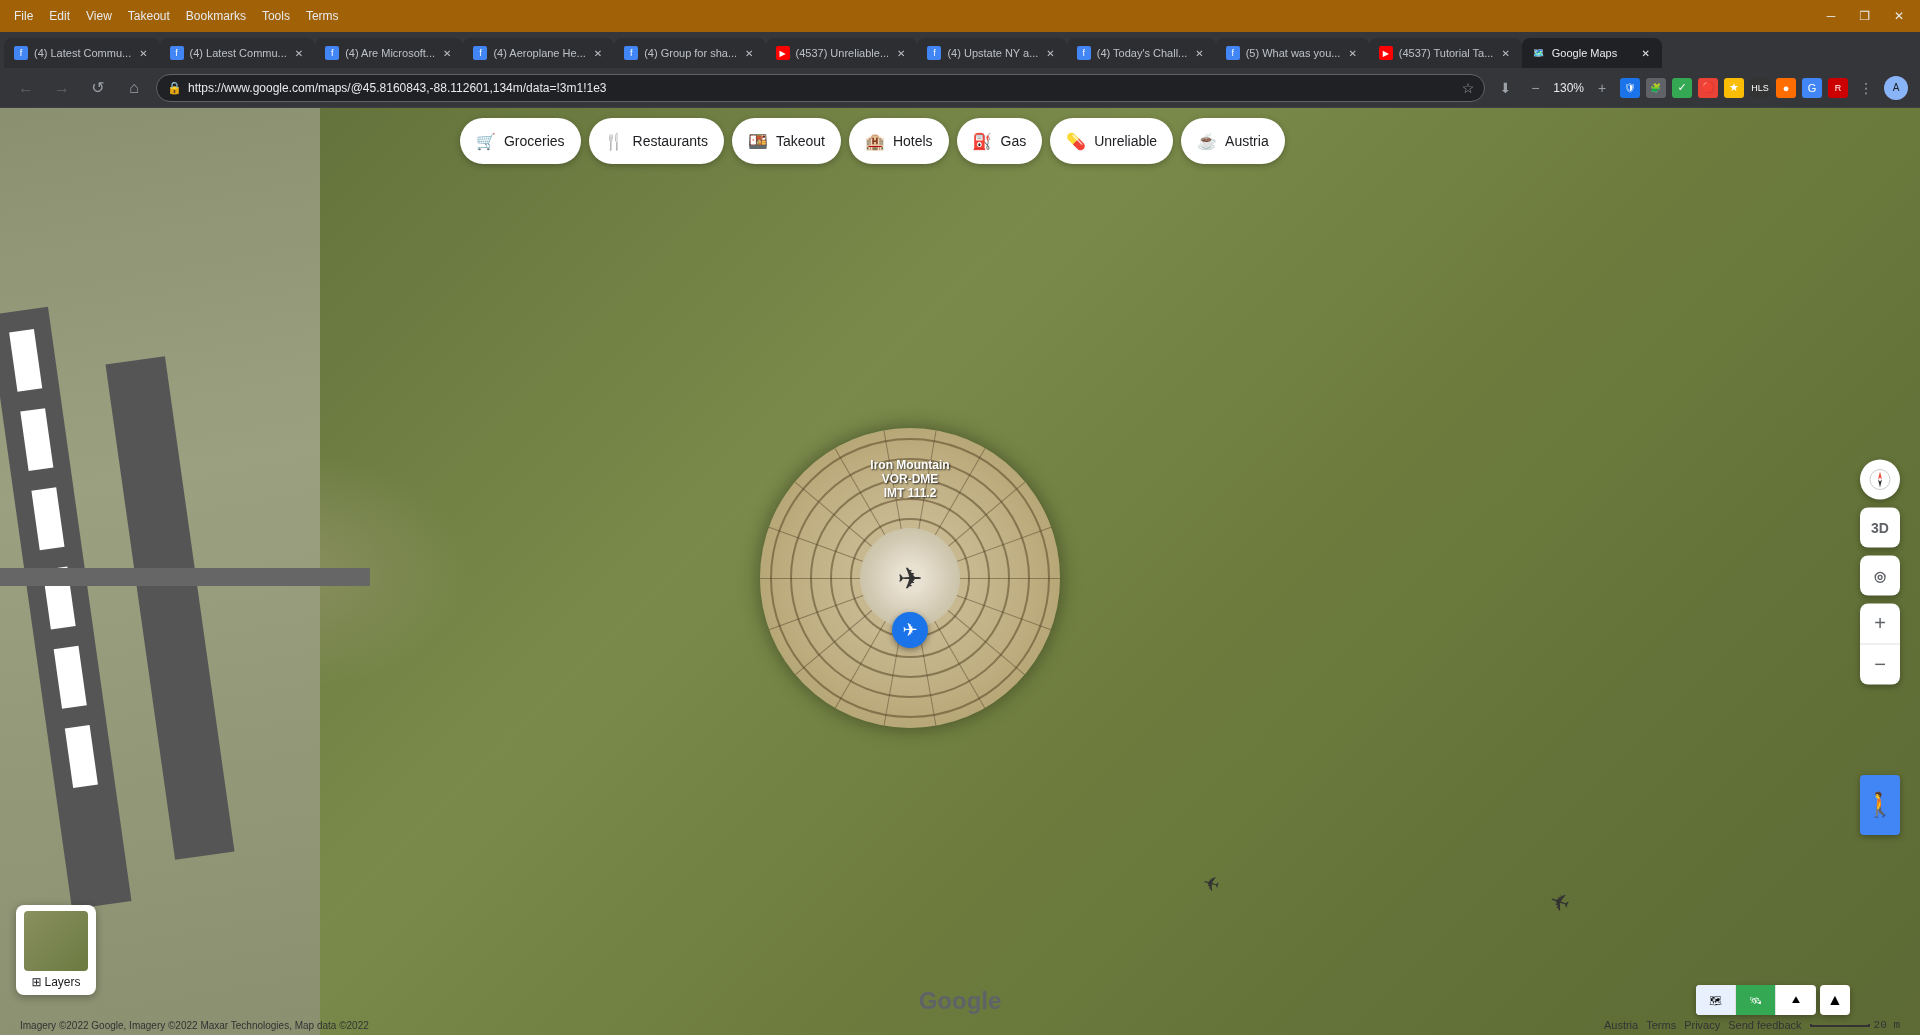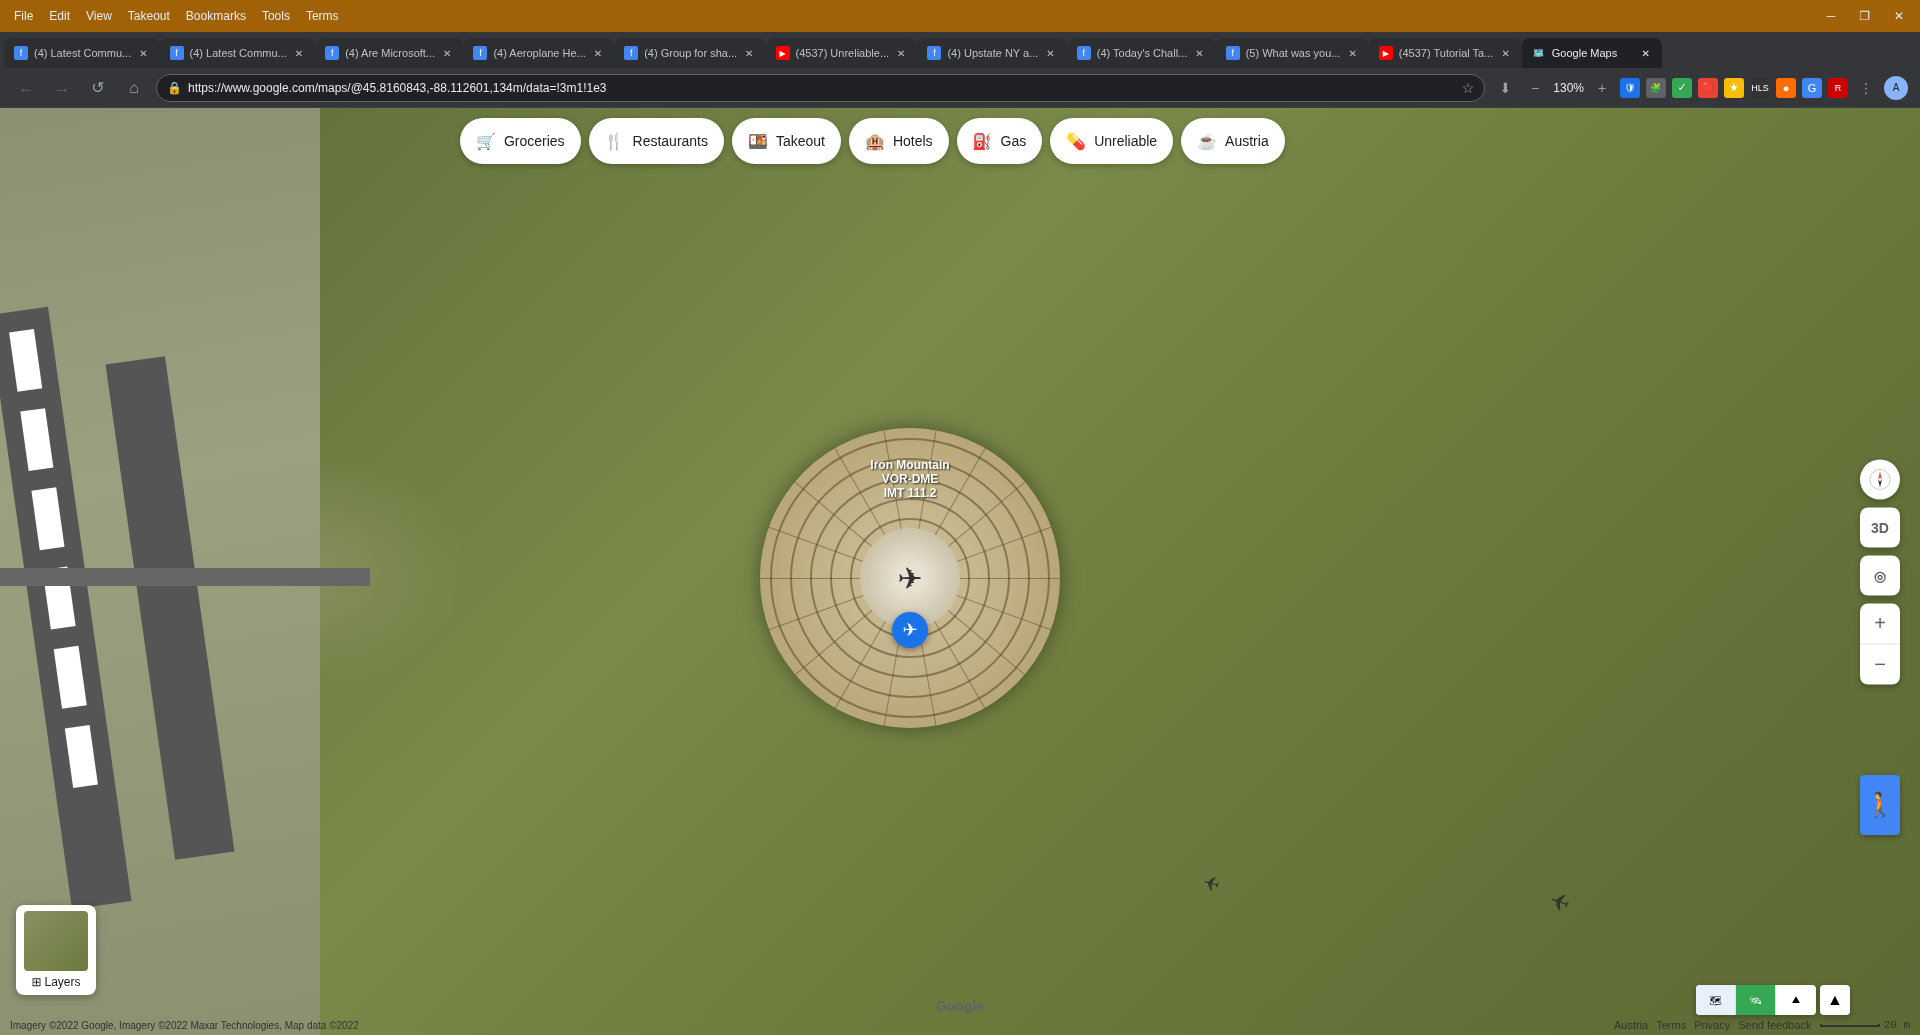--- a/index.html
+++ b/index.html
@@ -437,21 +437,21 @@
 
     
     .maps-footer {
       position: absolute;
       bottom: 0;
       left: 0;
       right: 0;
       display: flex;
       align-items: center;
       justify-content: space-between;
-      padding: 4px 10px;
+      padding: 4px 20px;
       z-index: 100;
     }
     .footer-left { font-size: 10px; color: #333; }
     .footer-link { font-size: 11px; color: #333; cursor: pointer; }
     .scale-bar {
       display: flex; align-items: center; gap: 4px;
     }
     .scale-line {
       width: 60px; height: 3px;
       border: 2px solid #333;
@@ -762,21 +762,21 @@
         <div class="map-type-btn" style="background:#e8f0fe;">🗺</div>
         <div class="map-type-btn" style="background:#34a853; color:white;">🛰</div>
         <div class="map-type-btn">⛰</div>
       </div>
       <div class="map-expand-btn">
         <span>▲</span>
       </div>
     </div>
 
     <div class="google-logo">
-      <span style="font-size:14px; color:#5f6368; font-weight:bold;">Google</span>
+      <span style="font-size:24px; color:#5f6368; font-weight:bold;">Google</span>
     </div>
 
     <div class="maps-footer">
       <div class="footer-left">Imagery ©2022 Google, Imagery ©2022 Maxar Technologies, Map data ©2022</div>
       <div style="display:flex; align-items:center; gap:8px;">
         <span class="footer-link">Austria</span>
         <span class="footer-link">Terms</span>
         <span class="footer-link">Privacy</span>
         <span class="footer-link">Send feedback</span>
         <div class="scale-bar">

